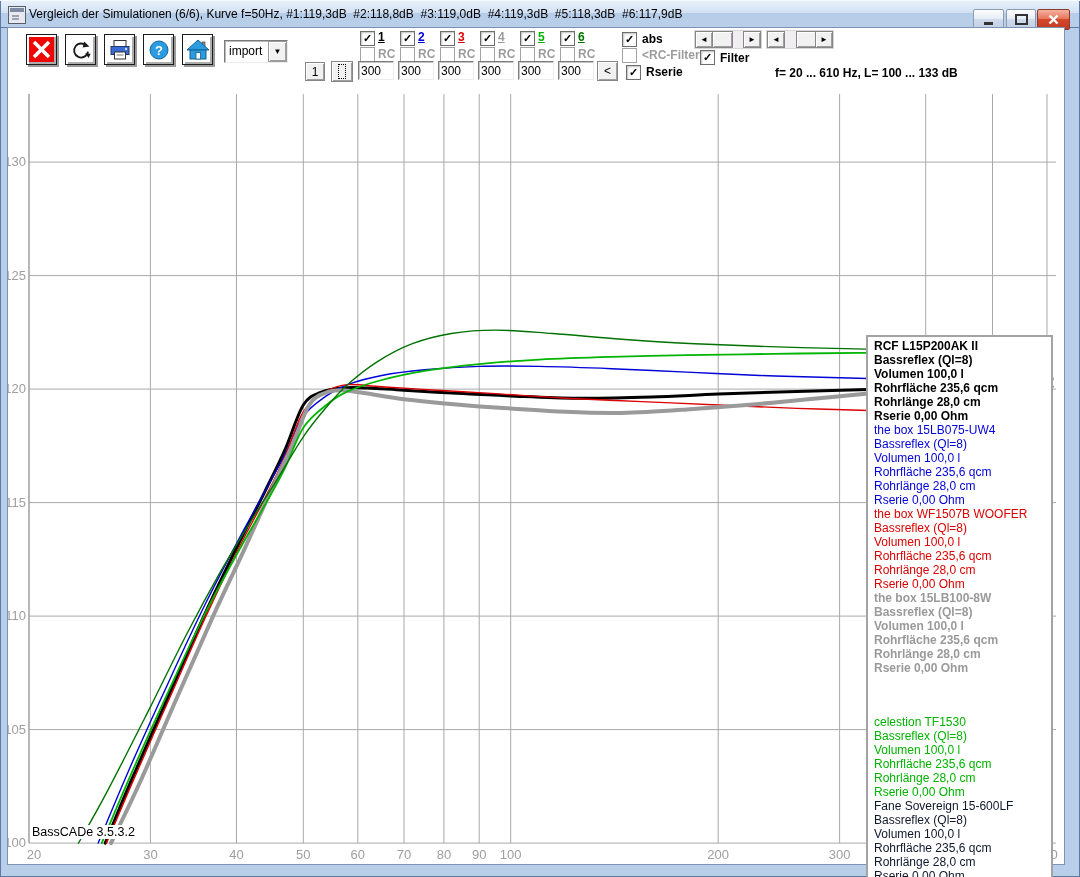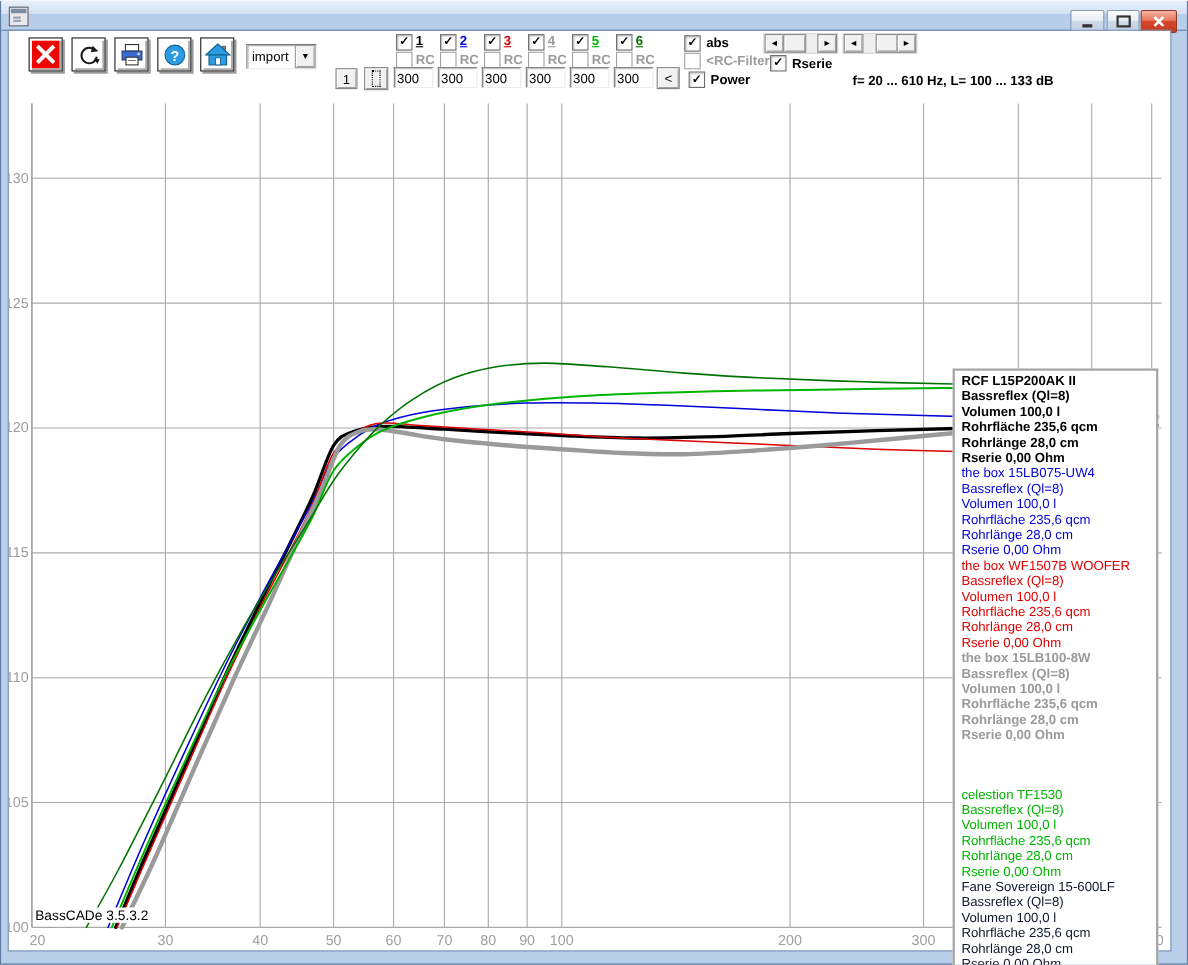--- a/index.html
+++ b/index.html
@@ -65,20 +65,21 @@
     border:2px solid #a3a3a3;box-sizing:border-box;z-index:4;padding:2px 0 0 6px;overflow:hidden;}
   .lg-line{font-size:12px;line-height:14px;white-space:nowrap;}
   .lg-entry.b .lg-line{font-weight:700;}
   .dotrect{width:11px;height:13px;border:1px dotted #000;}
 </style>
 </head>
 <body>
 
 <div class="titlebar">
   <div class="app-icon"></div>
+  <div class="win-title">Vergleich der Simulationen (6/6), Kurve f=50Hz, #1:119,3dB  #2:118,8dB  #3:119,0dB  #4:119,3dB  #5:118,3dB  #6:117,9dB</div>
   <div class="winbtn min">
       <div class="glyph-min"></div>
     </div>
   <div class="winbtn max">
       <div class="glyph-max"></div>
     </div>
   <div class="winbtn close">
     <svg width="11" height="11" viewBox="0 0 11 11">
       <line x1="1.5" y1="1.5" x2="9.5" y2="9.5" stroke="#fff" stroke-width="2.4"></line>
       <line x1="9.5" y1="1.5" x2="1.5" y2="9.5" stroke="#fff" stroke-width="2.4"></line>
@@ -227,35 +228,35 @@
       <span class="cb dis" style="left: 552px; top: 19px;"></span>
       <span class="lbl gray" style="left: 570px; top: 19px;">RC</span>
       <input class="num" value="300" style="left: 550px; top: 33px;">
     </div>
 
   <span class="cb" style="left:614px;top:4px;"><span>✓</span></span>
   <span class="lbl" style="left:634px;top:4px;">abs</span>
   <span class="cb dis" style="left:614px;top:20px;"></span>
   <span class="lbl gray" style="left:634px;top:20px;">&lt;RC-Filter</span>
   <span class="cb" style="left:618px;top:37px;"><span>✓</span></span>
-  <span class="lbl" style="left:638px;top:37px;">Power</span>
+  <span class="lbl" style="left:638px;top:37px;">Rserie</span>
 
   <div class="hsb" style="left:686px;top:2px;">
     <span class="arr" style="left:0;"><span>◄</span></span>
     <span class="thumb" style="left:17px;"></span>
     <span class="arr" style="right:0;"><span>►</span></span>
   </div>
   <div class="hsb" style="left:758px;top:2px;">
     <span class="arr" style="left:0;"><span>◄</span></span>
     <span class="thumb" style="left:29px;"></span>
     <span class="arr" style="right:0;"><span>►</span></span>
   </div>
 
   <span class="cb" style="left:692px;top:22px;"><span>✓</span></span>
-  <span class="lbl" style="left:712px;top:23px;">Rserie</span>
+  <span class="lbl" style="left:712px;top:23px;">Filter</span>
   <span class="lbl" style="left:767px;top:38px;">f= 20 ... 610 Hz, L= 100 ... 133 dB</span>
 
   <div class="version">BassCADe 3.5.3.2</div>
   <div class="legend">
       <div class="lg-entry b" style="color: rgb(0, 0, 0);">
         <div class="lg-line">RCF L15P200AK II</div>
         <div class="lg-line">Bassreflex (Ql=8)</div>
         <div class="lg-line">Volumen 100,0 l</div>
         <div class="lg-line">Rohrfläche 235,6 qcm</div>
         <div class="lg-line">Rohrlänge 28,0 cm</div>

